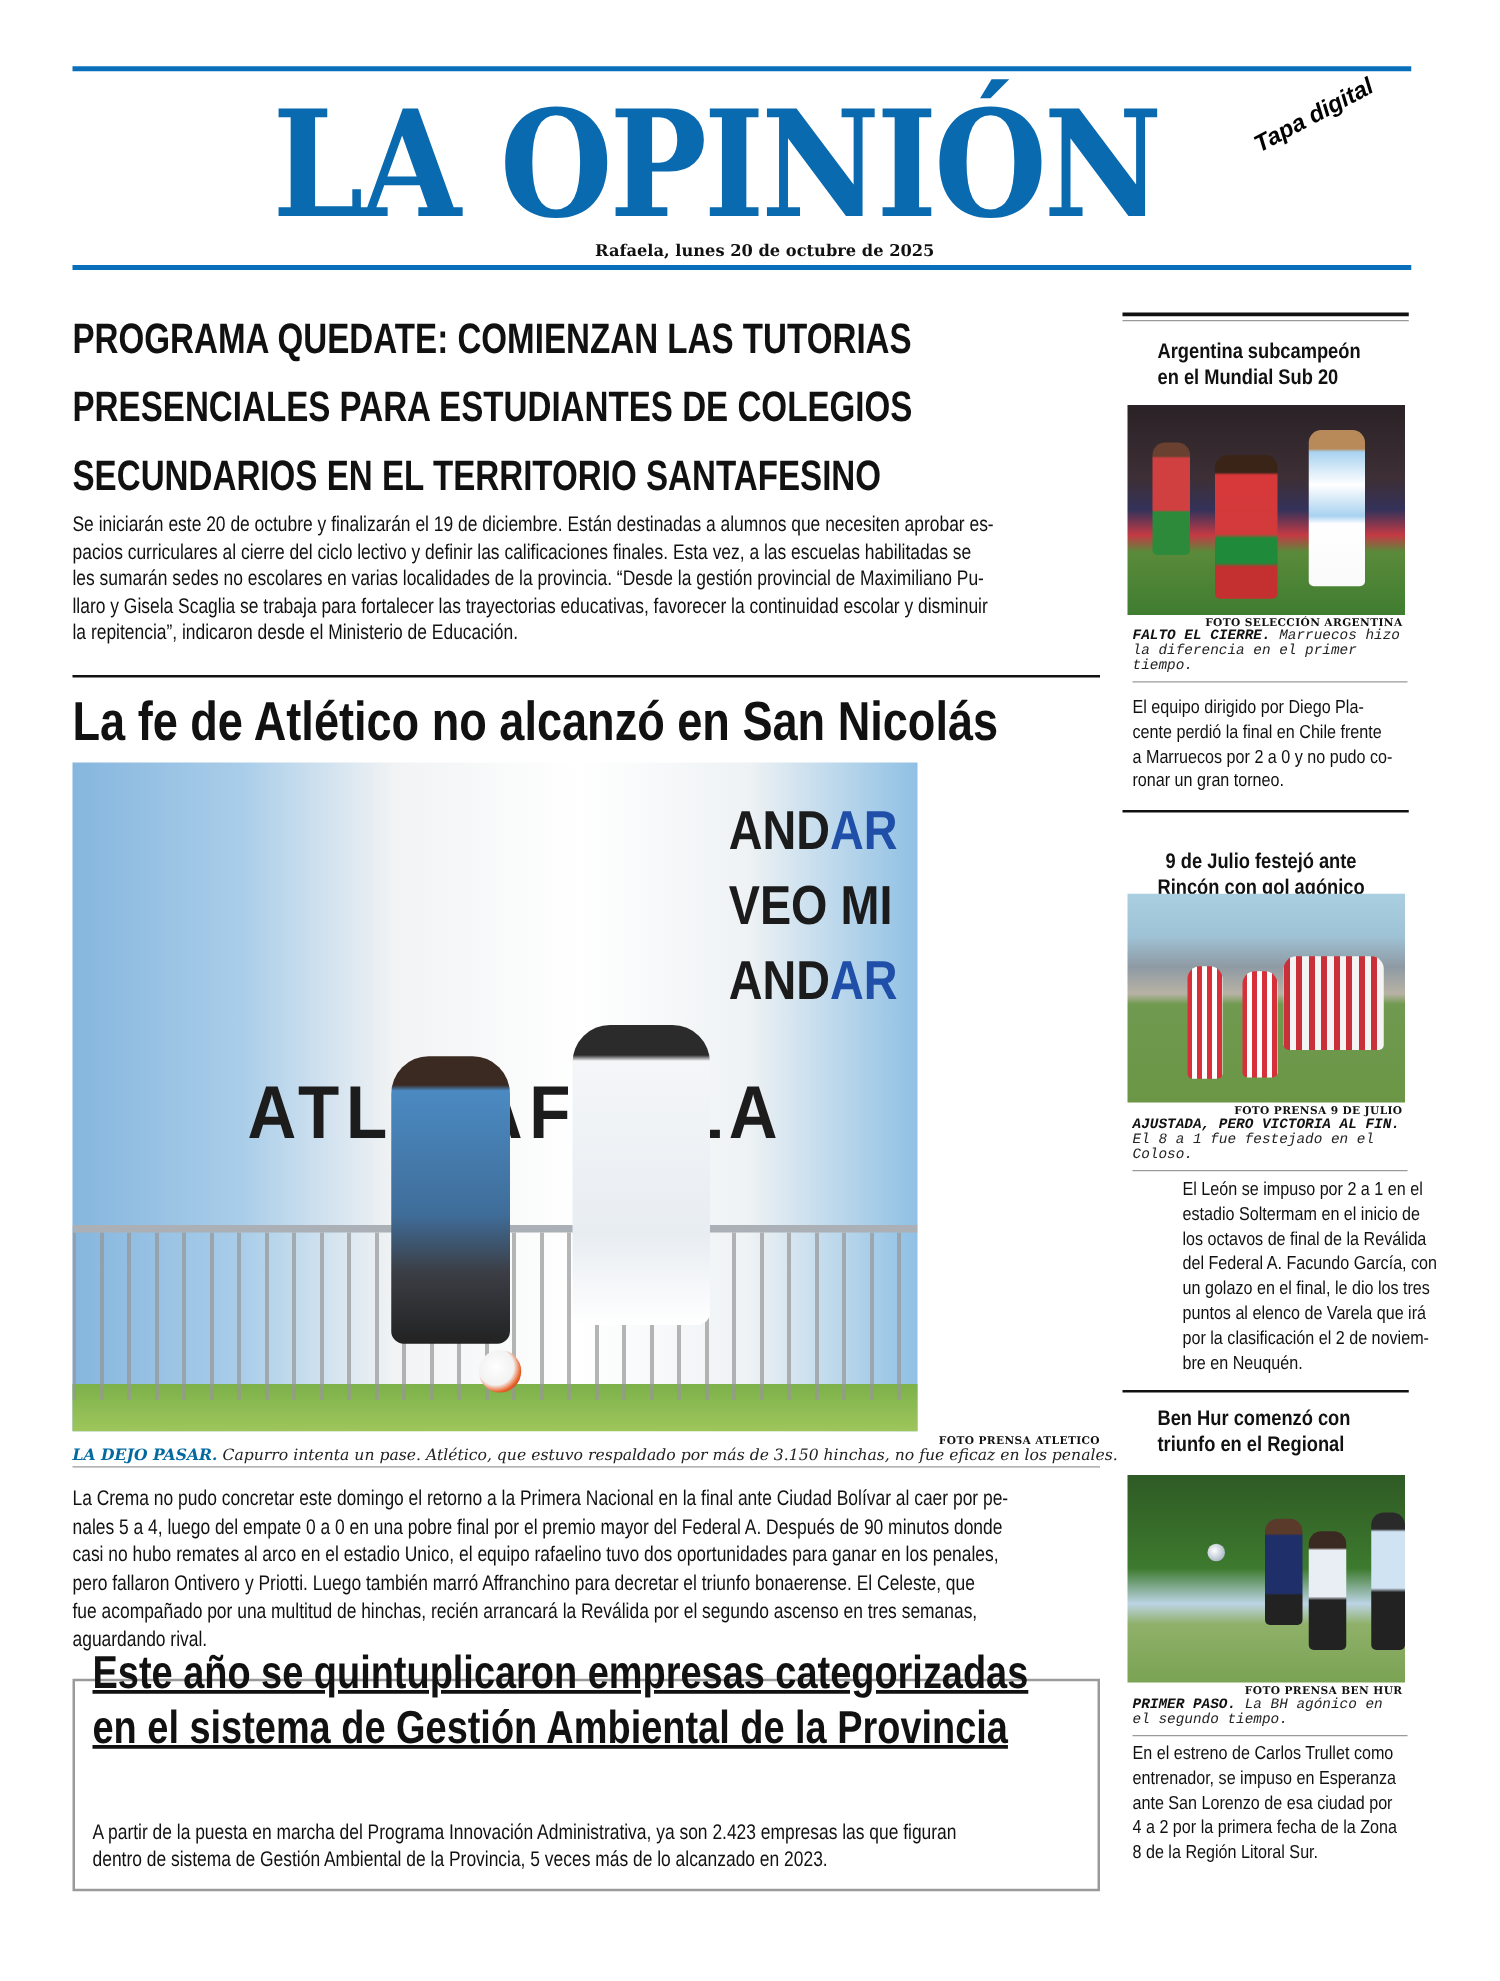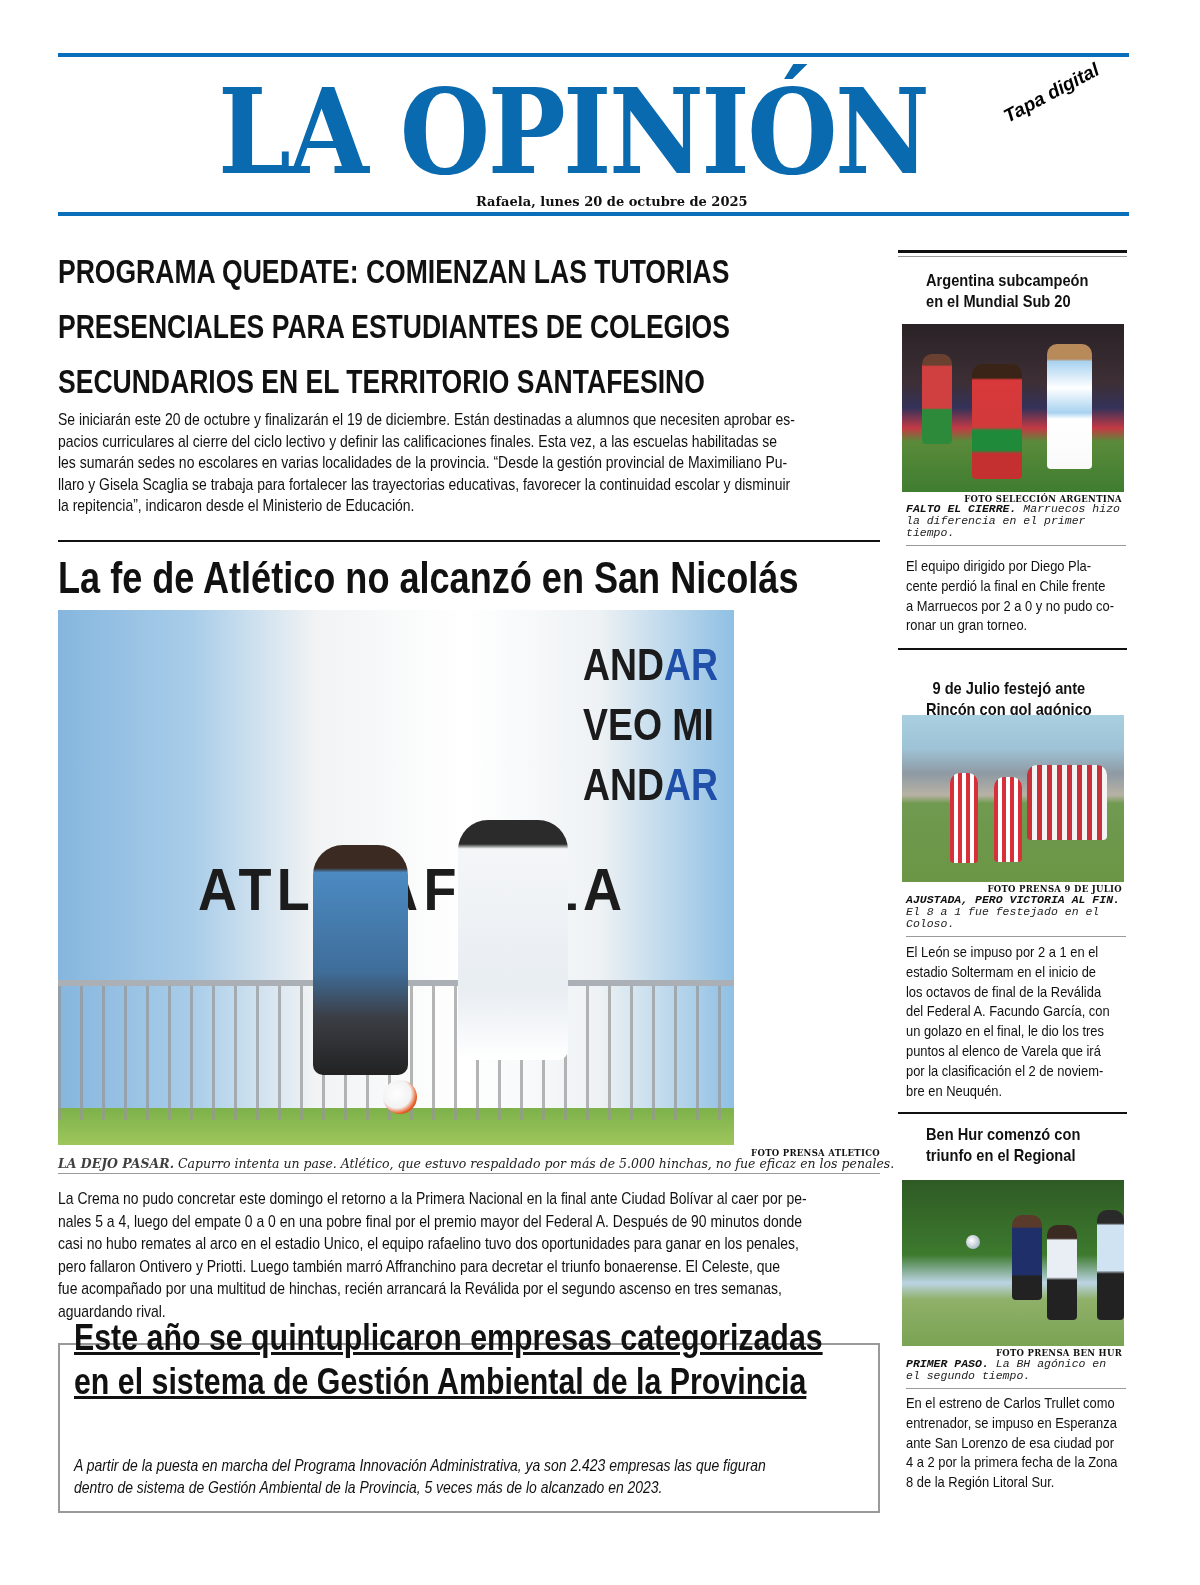--- a/index.html
+++ b/index.html
@@ -45,30 +45,30 @@
   .player-white { position: absolute; left: 400px; top: 210px; width: 110px; height: 240px; background: linear-gradient(180deg,#2b2b2b 0%, #2b2b2b 10%, #f4f6f8 12%, #e8edf2 70%, #ffffff 100%); border-radius: 30px 30px 10px 10px; }
   .player-blue { position: absolute; left: 255px; top: 235px; width: 95px; height: 230px; background: linear-gradient(180deg,#3a2a22 0%, #3a2a22 10%, #4b8ac2 12%, #3f6d99 55%, #3b3e45 75%, #222 100%); border-radius: 30px 30px 10px 10px; }
   .guard { position: absolute; left: 718px; top: 275px; width: 75px; height: 220px; background: linear-gradient(180deg,#2a2a2a 0%,#2a2a2a 8%, #c8e65a 10%, #b9d953 40%, #1e1e1e 45%, #222 100%); border-radius: 20px 20px 6px 6px; }
   .fence { position: absolute; left: 0; top: 370px; width: 100%; height: 140px;
     background: repeating-linear-gradient(90deg, rgba(150,150,150,.7) 0 3px, transparent 3px 22px);
     border-top: 6px solid #aab0b6; }
   .ball { position: absolute; left: 325px; top: 470px; width: 34px; height: 34px; border-radius: 50%; background: radial-gradient(circle at 40% 40%, #fff 0%, #f2f2f2 50%, #e85b22 70%, #444 100%); }
 
   .credit { position: absolute; font-family: "DejaVu Serif", serif; font-weight: bold; font-size: 8.5px; letter-spacing: .3px; text-align: right; }
   .caption { position: absolute; font-family: "DejaVu Serif", serif; font-style: italic; color: #222; }
-  .caption b { font-weight: bold; color: #404040; }
+  .caption b { font-weight: bold; color: #0369a1; }
   #caption-atl { left: 58px; top: 1156px; width: 822px; font-size: 12.5px; line-height: 16px; white-space: nowrap; }
   .hair { position: absolute; height: 1px; background: #9a9a9a; }
 
   .body-atl { position: absolute; left: 58px; top: 1188px; width: 825px; font-size: 17px; line-height: 22.5px; }
 
   .env-box { position: absolute; left: 58px; top: 1343px; width: 822px; height: 170px; border: 2px solid #9a9a9a; }
   .headline-env { position: absolute; left: 74px; top: 1316px; font-weight: bold; font-size: 37px; line-height: 44px; text-decoration: underline; }
   .headline-env .line { display: block; white-space: nowrap; transform: scaleX(0.82); transform-origin: left top; }
-  .body-env { position: absolute; left: 74px; top: 1455px; font-size: 17px; line-height: 22px; font-style: italic; }
+  .body-env { position: absolute; left: 74px; top: 1455px; font-size: 17px; line-height: 22px; }
 
   
   .side-rule-thick { position: absolute; left: 898px; width: 229px; height: 3px; background: #111; }
   .side-rule-thin { position: absolute; left: 898px; width: 229px; height: 1px; background: #999; }
   .side-head { position: absolute; left: 906px; font-weight: bold; font-size: 17px; line-height: 21px; margin-left: 20px; }
   .side-head .line, .side-body .line { display: block; white-space: nowrap; transform: scaleX(0.86); transform-origin: left top; }
   .side-body { position: absolute; left: 906px; width: 220px; font-size: 15px; line-height: 19.8px; }
   .side-caption { position: absolute; left: 906px; width: 220px; font-family: Liberation Mono, monospace; font-style: italic; font-size: 11.5px; line-height: 12px; color: #222; }
   .side-caption b { font-weight: bold; color: #111; }
 
@@ -114,21 +114,21 @@
   </div>
   <div class="banner-rafaela">ATL      RAFAELA</div>
   <div class="fence"></div>
   <div class="player-blue"></div>
   <div class="player-white"></div>
   <div class="guard"></div>
   <div class="ball"></div>
 </div>
 
 <div class="credit" style="left:680px; top:1148px; width:200px;">FOTO PRENSA ATLETICO</div>
-<div class="caption" id="caption-atl"><b>LA DEJO PASAR.</b><span> Capurro intenta un pase. Atlético, que estuvo respaldado por más de 5.000 hinchas, no fue eficaz en los penales.</span></div>
+<div class="caption" id="caption-atl"><b>LA DEJO PASAR.</b><span> Capurro intenta un pase. Atlético, que estuvo respaldado por más de 3.150 hinchas, no fue eficaz en los penales.</span></div>
 <div class="hair" style="left:58px; top:1173px; width:822px;"></div>
 
 <div class="body-atl">
   <span class="line">La Crema no pudo concretar este domingo el retorno a la Primera Nacional en la final ante Ciudad Bolívar al caer por pe-</span>
   <span class="line">nales 5 a 4, luego del empate 0 a 0 en una pobre final por el premio mayor del Federal A. Después de 90 minutos donde</span>
   <span class="line">casi no hubo remates al arco en el estadio Unico, el equipo rafaelino tuvo dos oportunidades para ganar en los penales,</span>
   <span class="line">pero fallaron Ontivero y Priotti. Luego también marró Affranchino para decretar el triunfo bonaerense. El Celeste, que</span>
   <span class="line">fue acompañado por una multitud de hinchas, recién arrancará la Reválida por el segundo ascenso en tres semanas,</span>
   <span class="line">aguardando rival.</span>
 </div>
@@ -170,21 +170,21 @@
   <span class="line">Rincón con gol agónico</span>
 </h3>
 <div class="photo" id="photo-9j" title="Jugadores de camiseta rayada roja y blanca festejan un gol en el estadio">
   <div class="fig" style="left:48px; top:58px; width:28px; height:90px; background:repeating-linear-gradient(90deg,#d8303a 0 4px,#ffffff 4px 8px)"></div>
   <div class="fig" style="left:92px; top:62px; width:28px; height:85px; background:repeating-linear-gradient(90deg,#d8303a 0 4px,#ffffff 4px 8px)"></div>
   <div class="fig" style="left:125px; top:50px; width:80px; height:75px; background:repeating-linear-gradient(90deg,#c8303a 0 5px,#f4f4f4 5px 10px)"></div>
 </div>
 <div class="credit" style="left:900px; top:884px; width:222px;">FOTO PRENSA 9 DE JULIO</div>
 <div class="side-caption" style="top:894px;"><b>AJUSTADA, PERO VICTORIA AL FIN.</b><span> El 8 a 1 fue festejado en el Coloso.</span></div>
 <div class="hair" style="left:906px; top:936px; width:220px;"></div>
-<div class="side-body" style="top:942px;">
+<div class="side-body" style="top:942px;margin-left:40px;">
   <span class="line">El León se impuso por 2 a 1 en el</span>
   <span class="line">estadio Soltermam en el inicio de</span>
   <span class="line">los octavos de final de la Reválida</span>
   <span class="line">del Federal A. Facundo García, con</span>
   <span class="line">un golazo en el final, le dio los tres</span>
   <span class="line">puntos al elenco de Varela que irá</span>
   <span class="line">por la clasificación el 2 de noviem-</span>
   <span class="line">bre en Neuquén.</span>
 </div>
 

